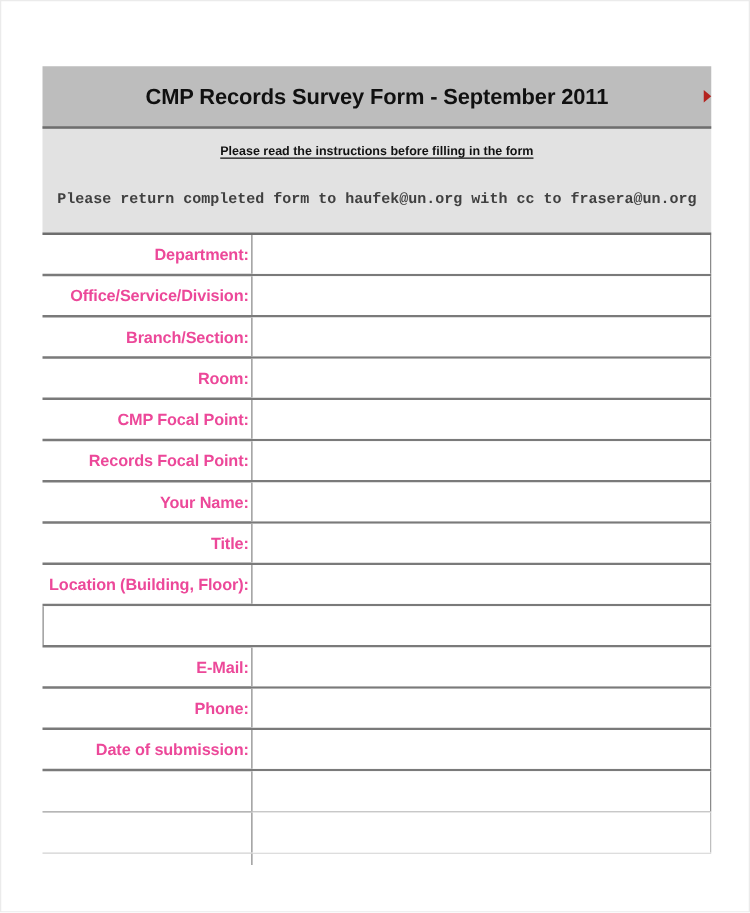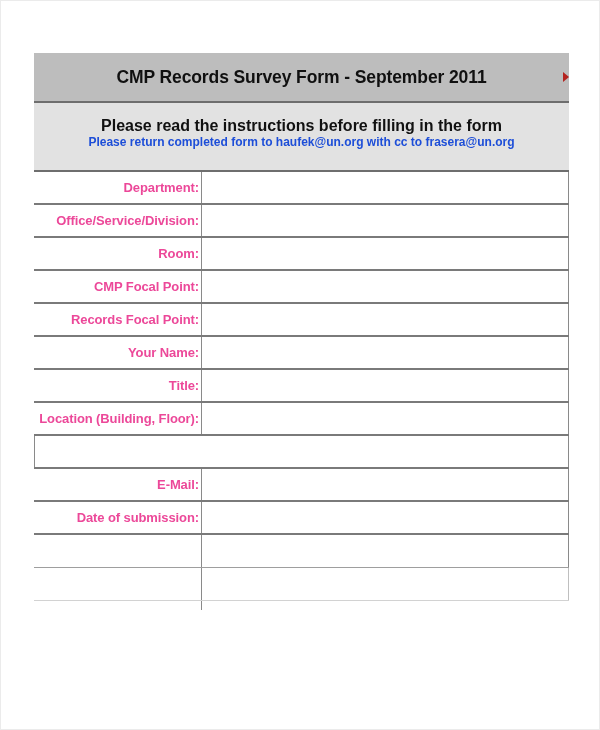--- a/index.html
+++ b/index.html
@@ -65,31 +65,34 @@
 
   
   .instructions {
     background: #e2e2e2;
     border-bottom: 2px solid #6e6e6e;
     padding: 13px 10px 20px 10px;
     box-sizing: border-box;
     text-align: center;
   }
   .instr-primary {
-    font-size: 16px;
+    font-size: 10px;
     font-weight: bold;
     color: #111111;
+    text-decoration: underline;
     text-underline-offset: 2px;
+    margin-bottom: 24px;
     line-height: 1.2;
   }
   .instr-secondary {
     font-size: 12px;
     font-weight: bold;
-    color: #1d4ed8;
+    color: #404040;
     line-height: 1.2;
+    font-family: Liberation Mono, monospace;
   }
 
   
   .rows {
     position: relative;
   }
   .field-row {
     display: flex;
     height: 33px;
     border-bottom: 2px solid #7a7a7a;
@@ -161,20 +164,24 @@
     <div class="rows" id="field-rows">
       <div class="field-row">
           <div class="field-label">Department:</div>
           <div class="field-value"></div>
         </div>
         <div class="field-row">
           <div class="field-label">Office/Service/Division:</div>
           <div class="field-value"></div>
         </div>
         <div class="field-row">
+          <div class="field-label">Branch/Section:</div>
+          <div class="field-value"></div>
+        </div>
+        <div class="field-row">
           <div class="field-label">Room:</div>
           <div class="field-value"></div>
         </div>
         <div class="field-row">
           <div class="field-label">CMP Focal Point:</div>
           <div class="field-value"></div>
         </div>
         <div class="field-row">
           <div class="field-label">Records Focal Point:</div>
           <div class="field-value"></div>
@@ -189,20 +196,24 @@
         </div>
         <div class="field-row">
           <div class="field-label">Location (Building, Floor):</div>
           <div class="field-value"></div>
         </div>
         <div class="field-row">
           <div class="field-value"></div>
         </div>
         <div class="field-row">
           <div class="field-label">E-Mail:</div>
+          <div class="field-value"></div>
+        </div>
+        <div class="field-row">
+          <div class="field-label">Phone:</div>
           <div class="field-value"></div>
         </div>
         <div class="field-row">
           <div class="field-label">Date of submission:</div>
           <div class="field-value"></div>
         </div>
         <div class="field-row empty-row">
           <div class="field-label"></div>
           <div class="field-value"></div>
         </div>

